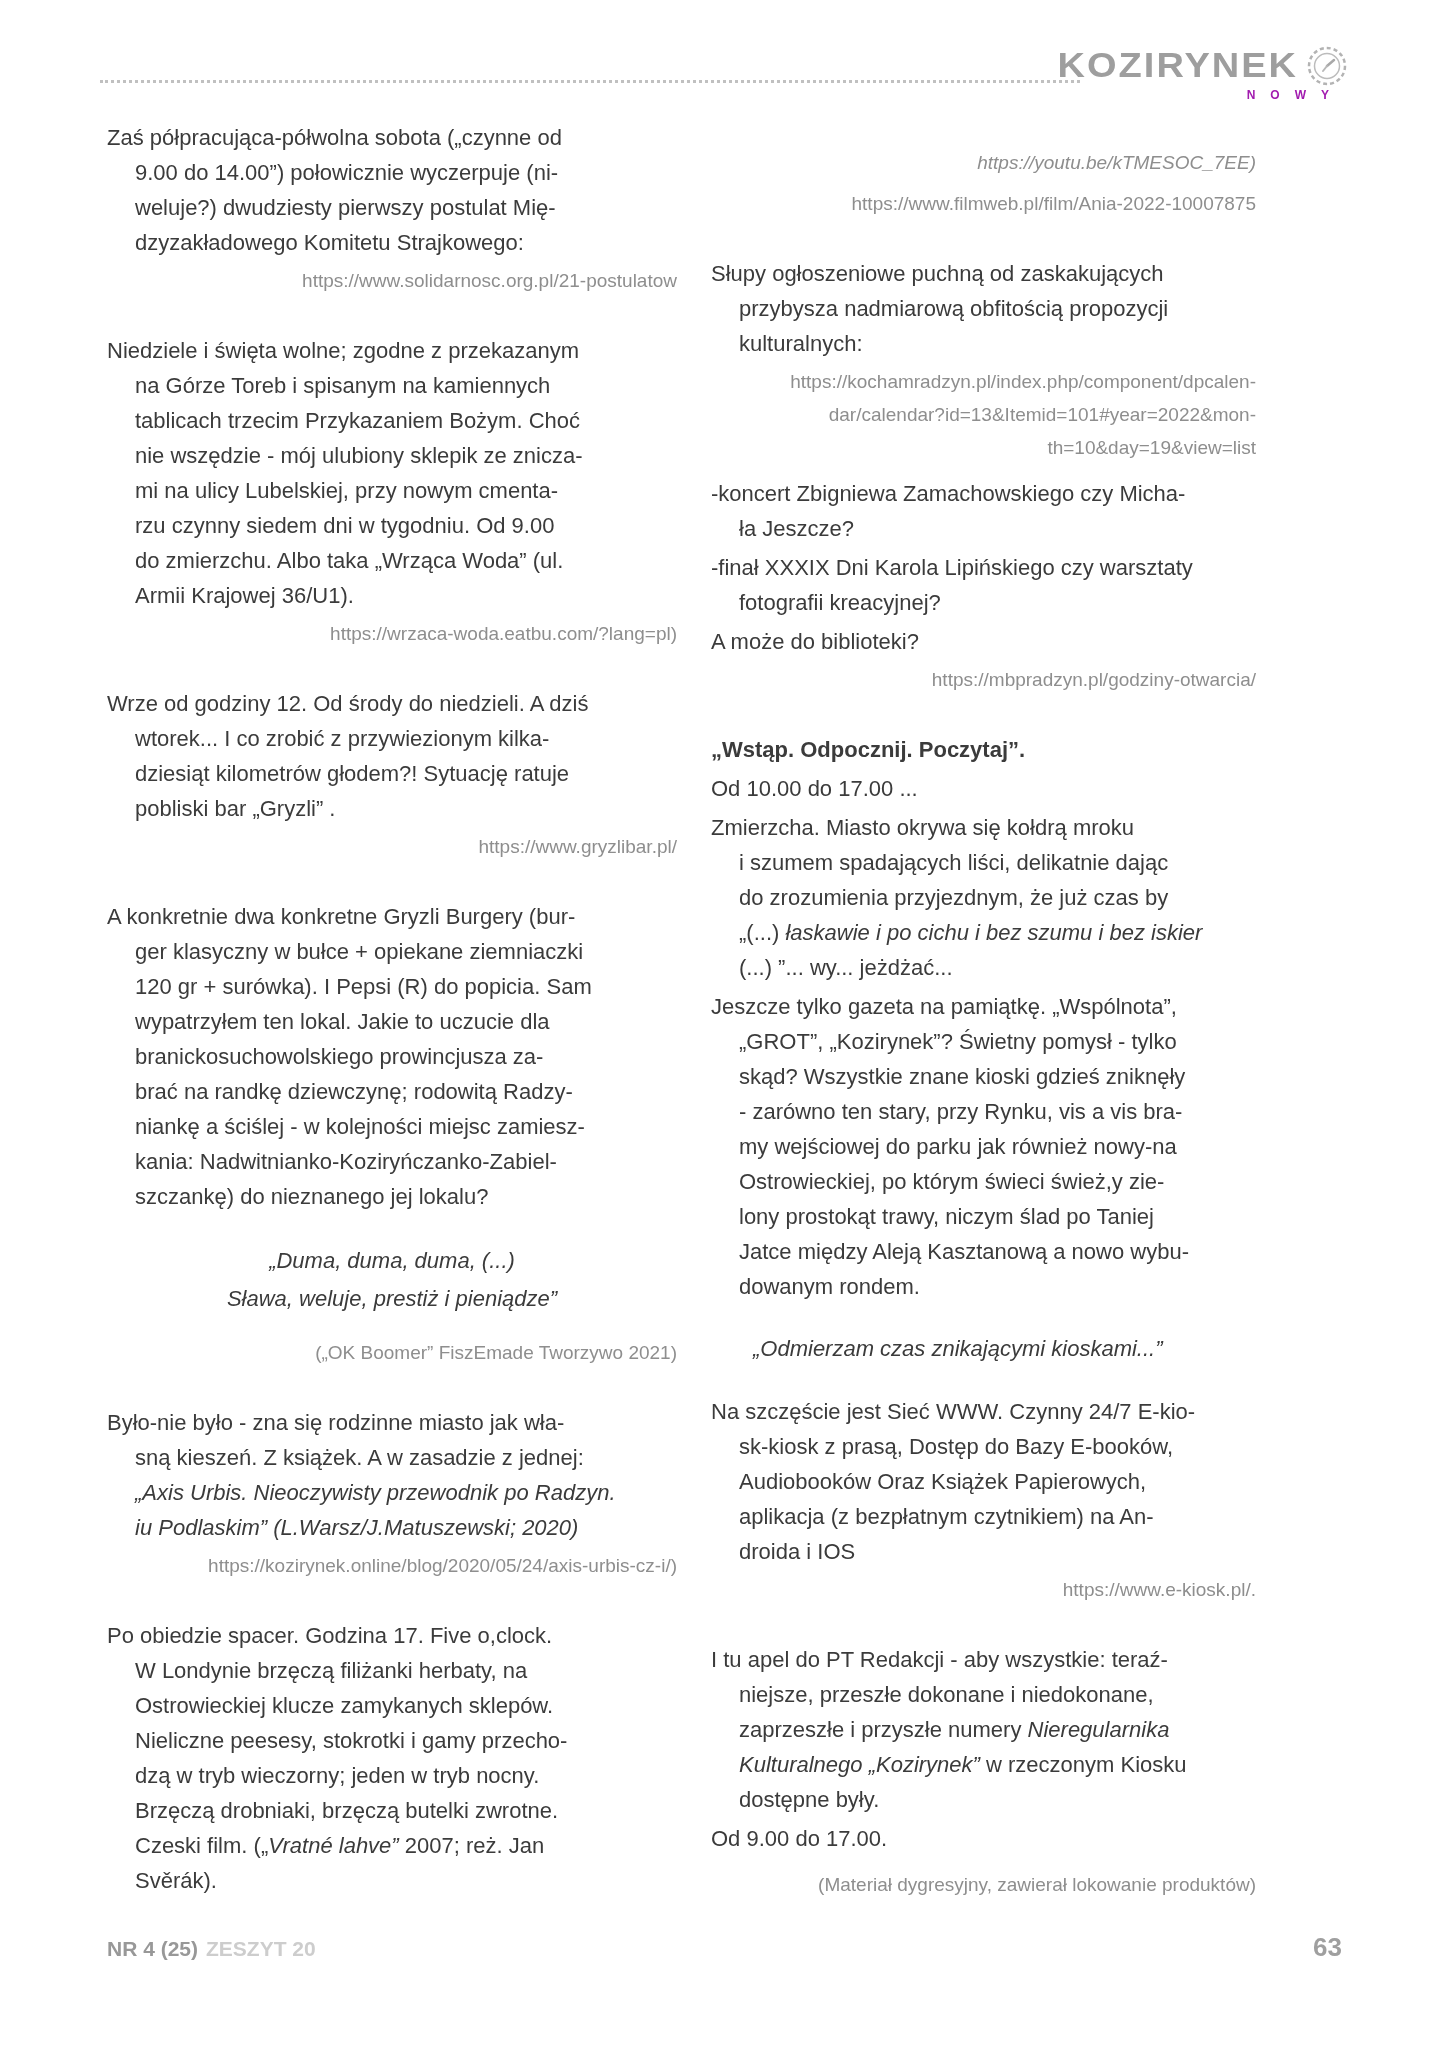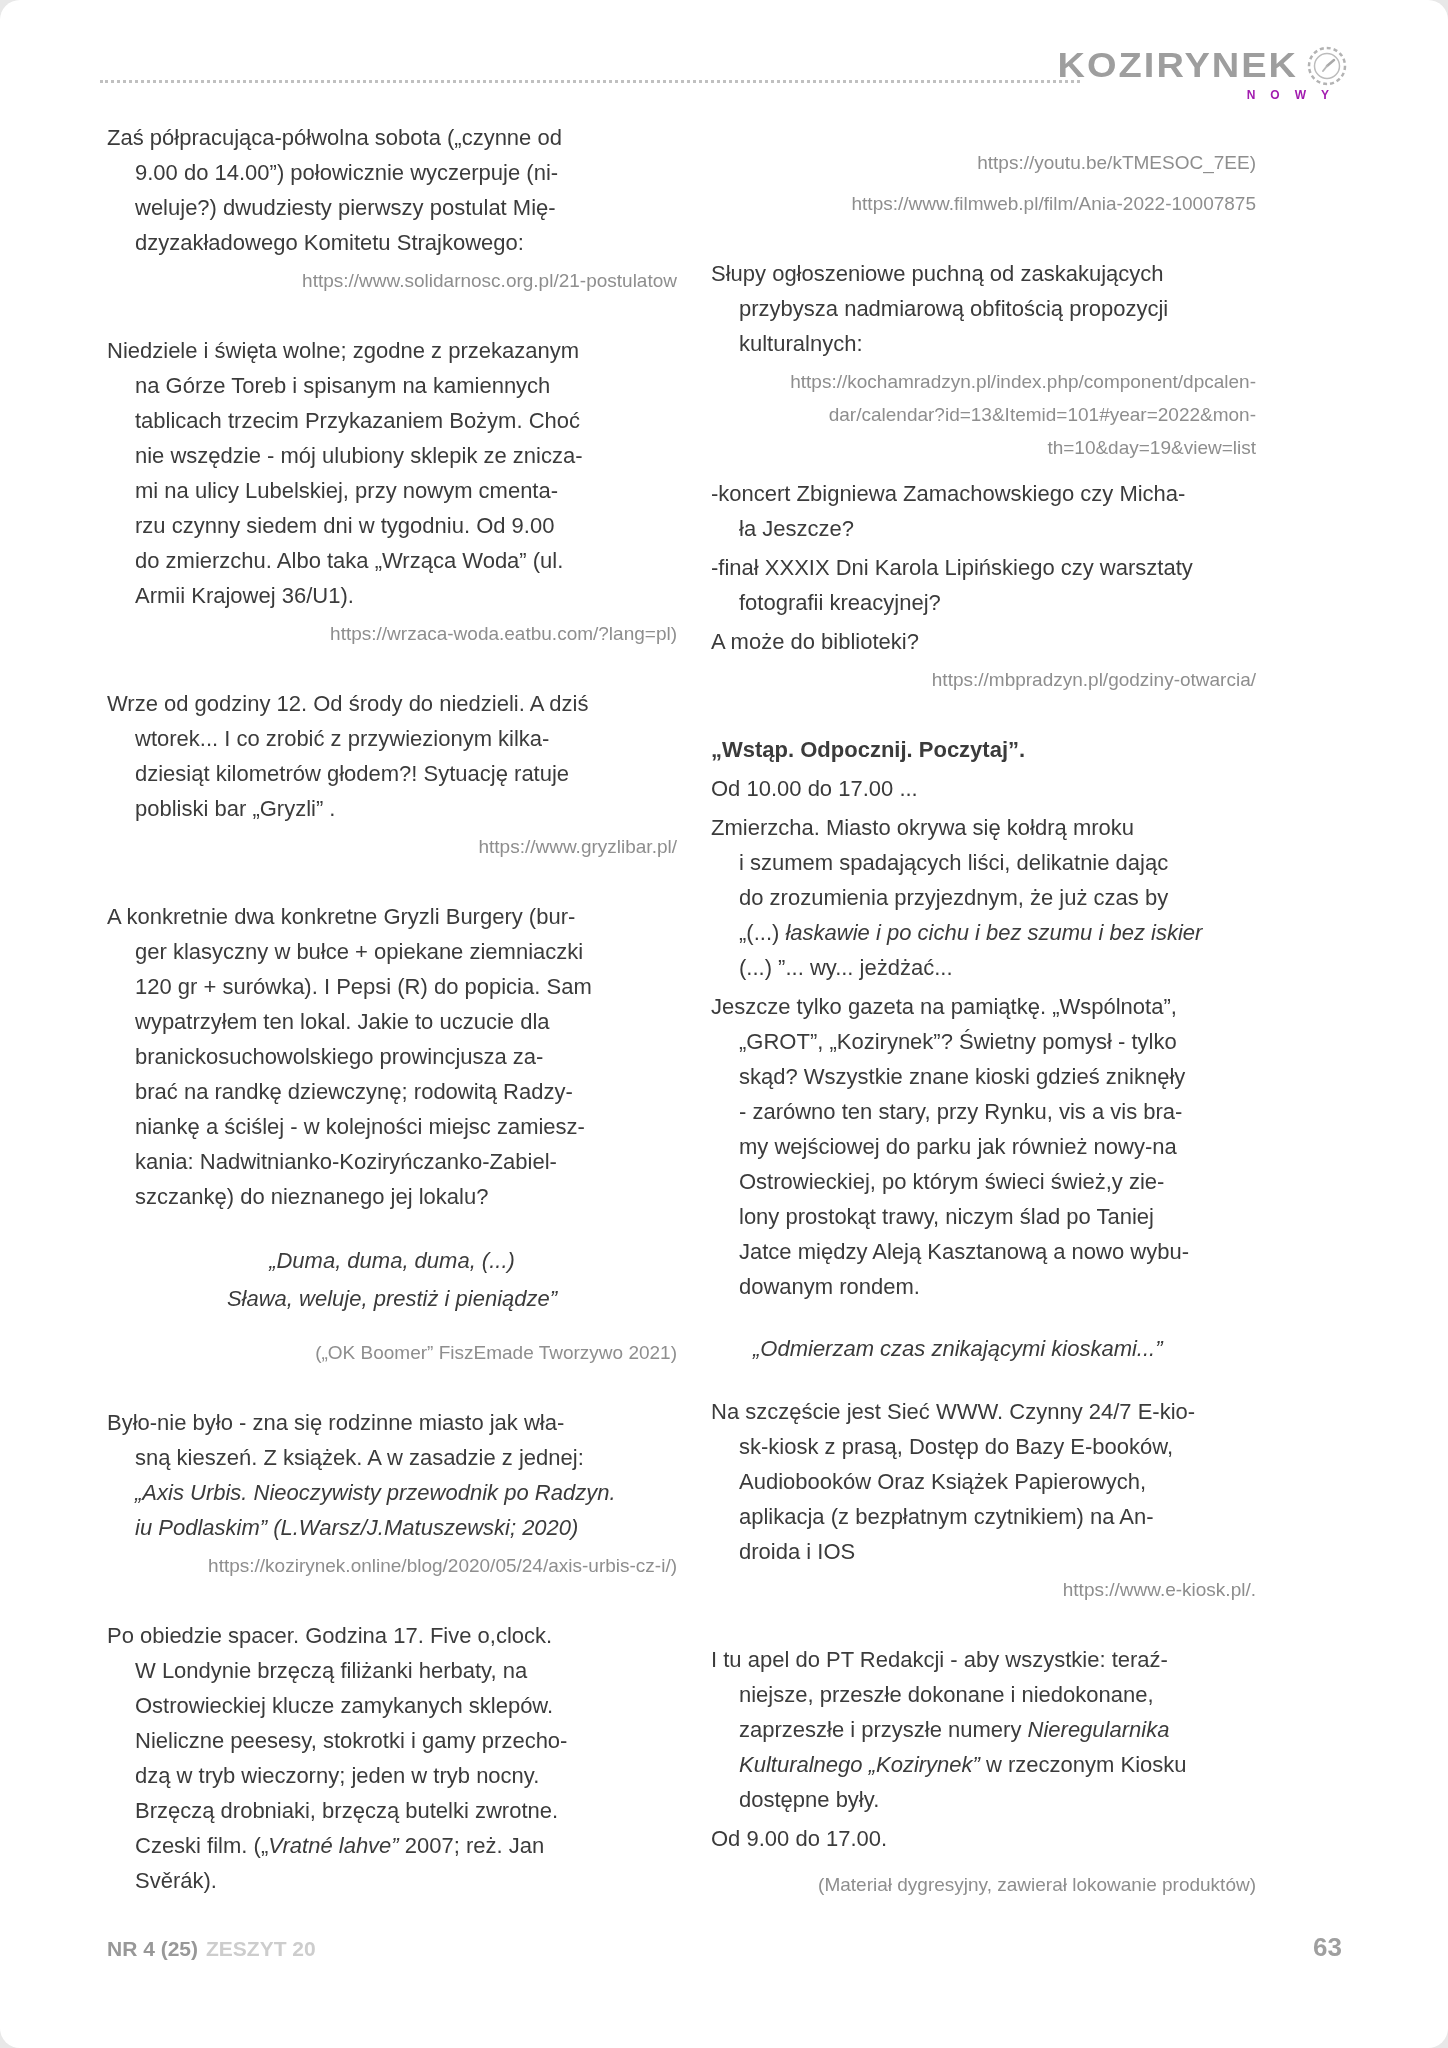--- a/index.html
+++ b/index.html
@@ -5,21 +5,20 @@
   html, body { margin: 0; padding: 0; background: #e8e8e8; }
   .page {
     position: relative;
     width: 1448px;
     height: 2048px;
     margin: 0 auto;
     background: #ffffff;
     font-family: "Liberation Sans", sans-serif;
     color: #3b3b3b;
     overflow: hidden;
-    border-radius: 20px;
   }
 
   
   .hdr-dots {
     position: absolute;
     left: 100px;
     top: 66px;
     width: 980px;
     height: 14px;
     border-bottom: 3px dotted #c0c0c0;
@@ -74,21 +73,21 @@
 
   .url, .attrib {
     font-size: 19px;
     line-height: 33px;
     color: #8e8e8e;
     text-align: right;
     white-space: pre-line;
     margin: 2px 0 36px 0;
   }
   .url.tight { margin-bottom: 12px; }
-  .url.first { margin-top: 26px; margin-bottom: 8px; }
+  .url.first { margin-top: 26px; margin-bottom: 8px; font-style: italic; }
   .attrib { margin-top: 12px; }
 
   .quote {
     font-size: 22px;
     line-height: 38px;
     font-style: italic;
     white-space: pre-line;
     margin: 28px 0 18px 0;
   }
   .quote.centered { text-align: center; }

